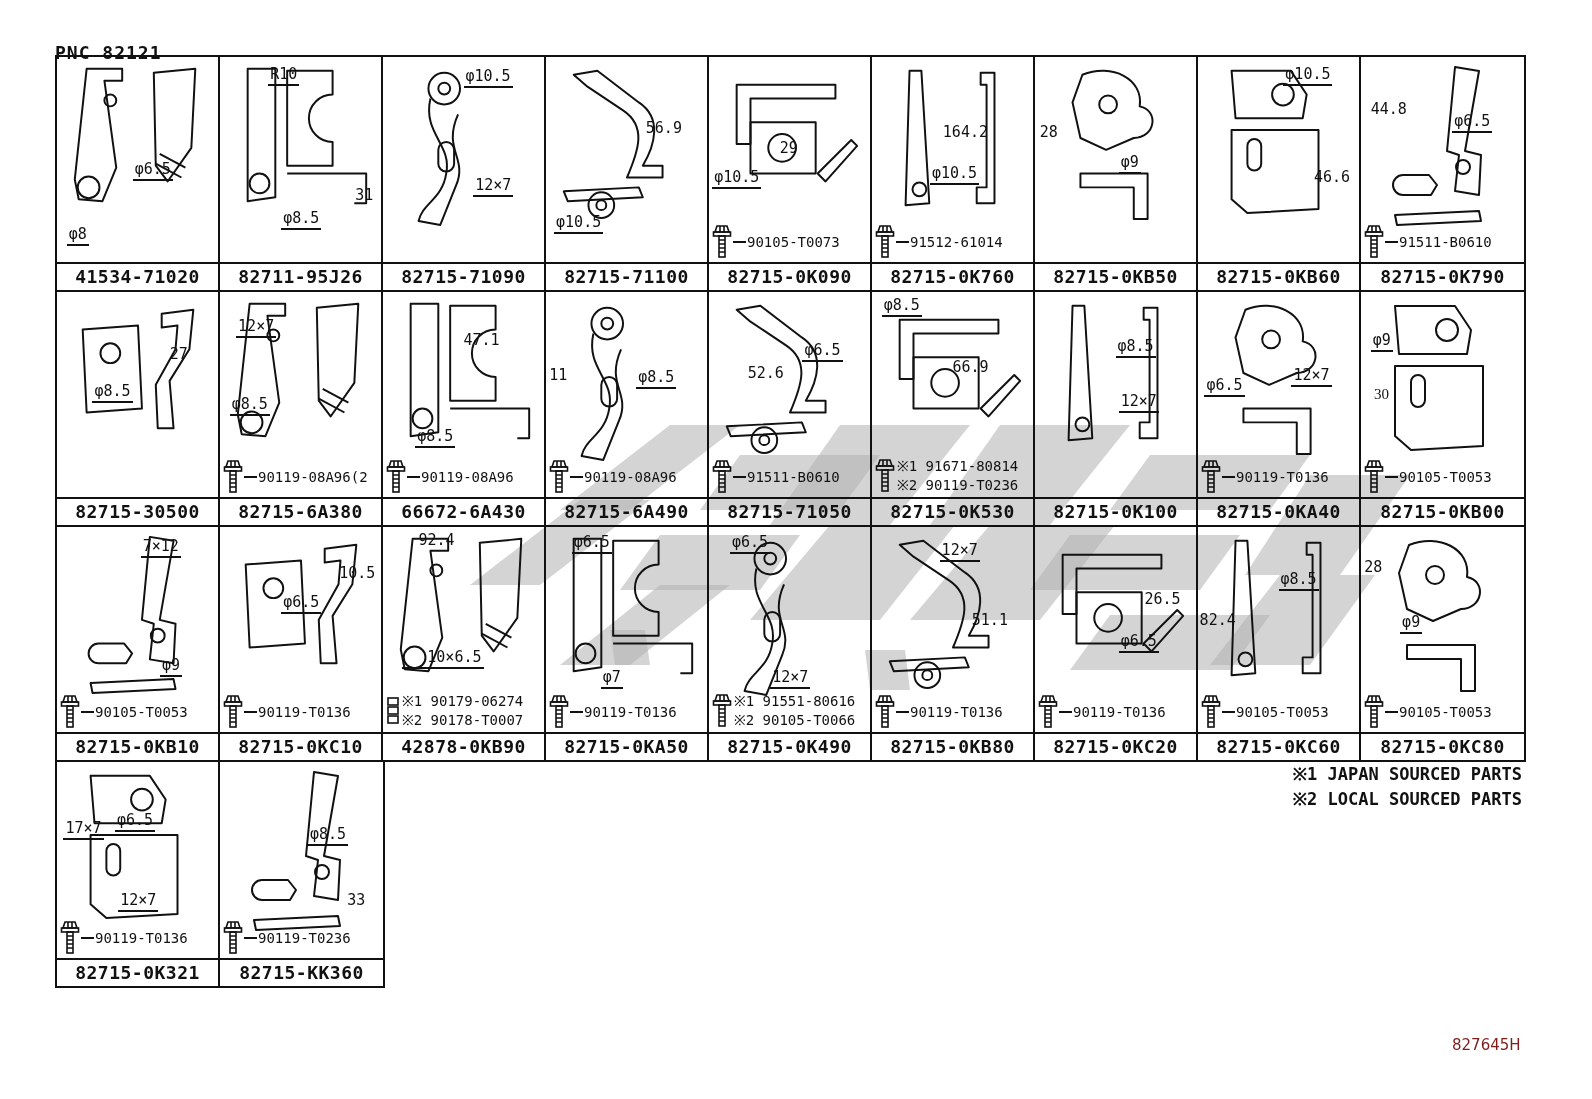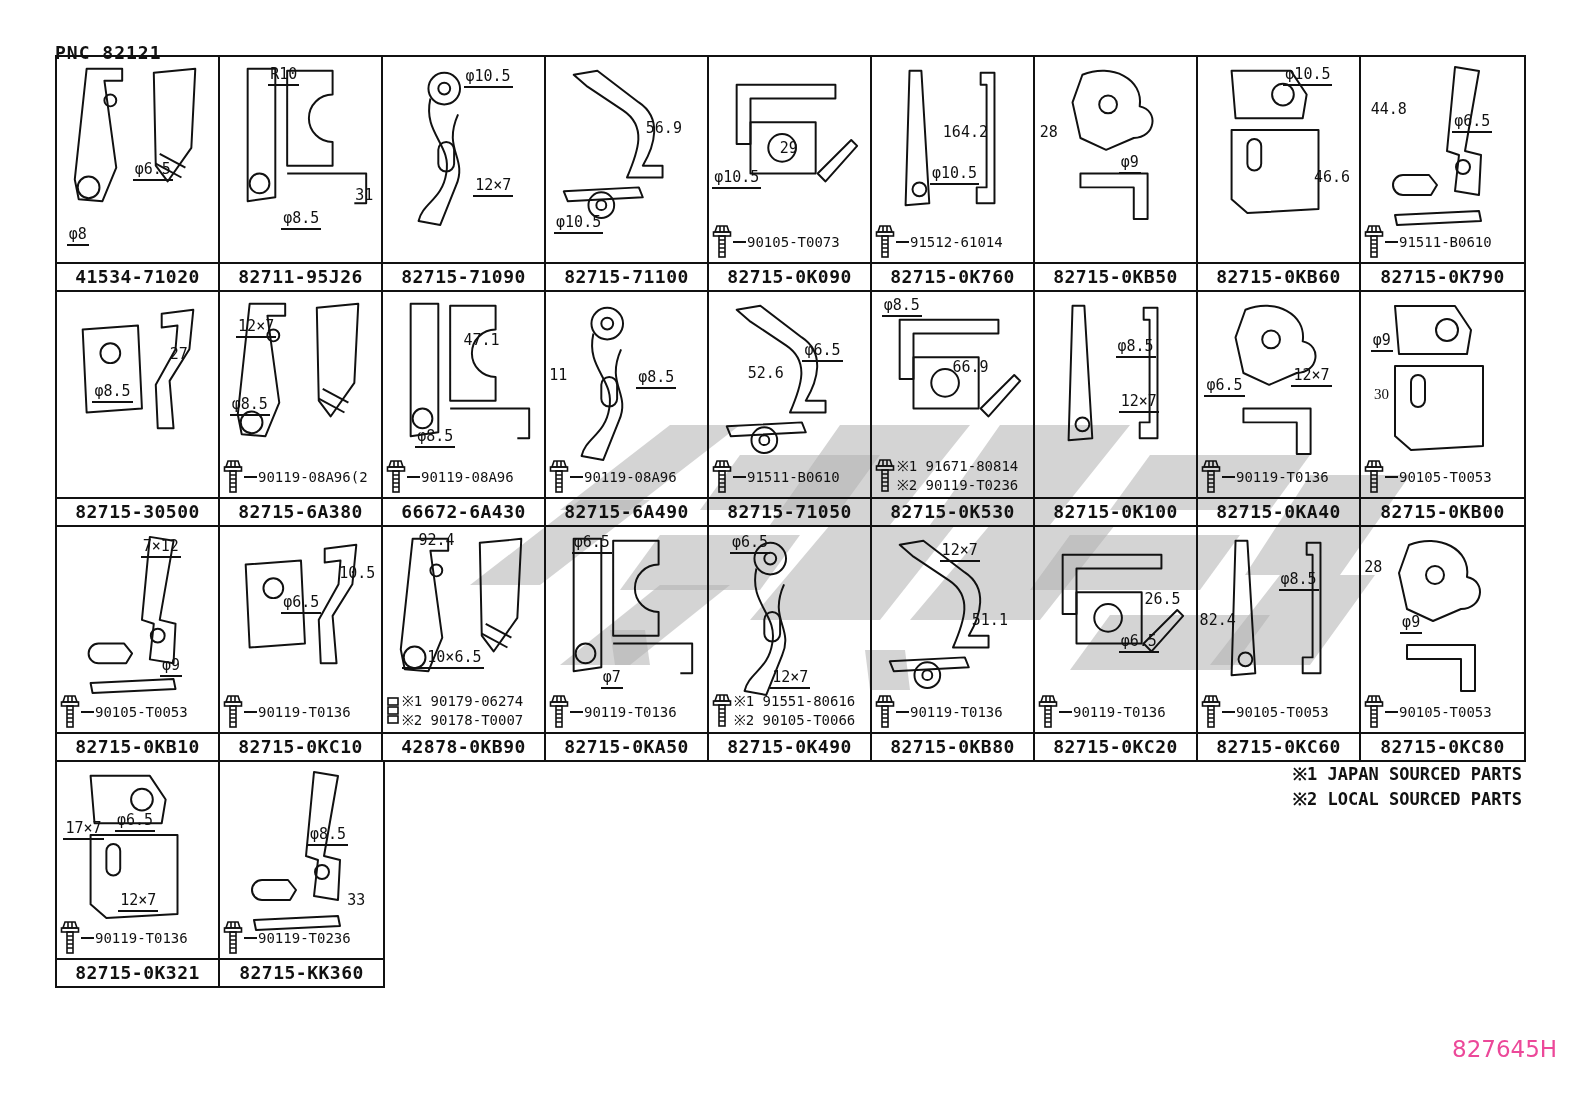--- a/index.html
+++ b/index.html
@@ -1,19 +1,19 @@
 <!DOCTYPE html>
 <html><head>
 <meta charset="utf-8">
 <style>
   html,body{margin:0;padding:0;background:#fff;}
   body{position:relative;width:1592px;height:1099px;overflow:hidden;
        font-family:"DejaVu Sans Mono","Liberation Mono",monospace;color:#111;}
   .page-title{position:absolute;left:55px;top:26px;font-size:18px;font-weight:bold;letter-spacing:1px;z-index:4;margin-top:16px;}
-  .footer-code{position:absolute;left:1452px;top:1036px;font-size:23px;color:#ec4899;z-index:4;font-family:"DejaVu Sans",sans-serif;}
+  .footer-code{position:absolute;left:1452px;top:1036px;font-size:15px;color:#7f1d1d;z-index:4;font-family:"DejaVu Sans",sans-serif;}
   .notes{position:absolute;left:1280px;top:762px;width:242px;text-align:right;z-index:4;
          font-size:17px;font-weight:bold;line-height:25px;white-space:nowrap;}
   
   .parts-table{position:absolute;border:2px solid #111;background:transparent;z-index:2;}
   #main-table{left:55px;top:55px;width:1467px;}
   #sub-table{left:55px;top:760px;width:326px;}
   .band{display:grid;grid-template-columns:repeat(9,1fr);}
   #sub-table .band{grid-template-columns:repeat(2,1fr);}
   .cell{border-right:2px solid #111;min-width:0;}
   .band .cell:last-child{border-right:none;}

